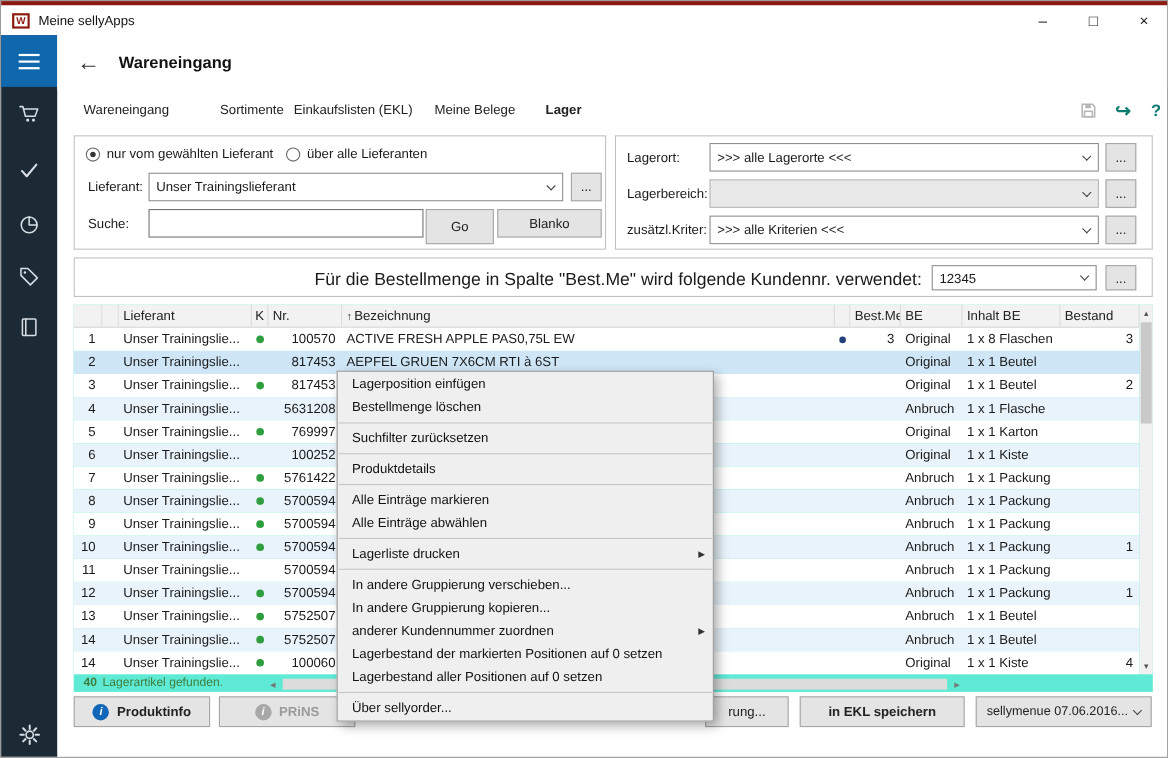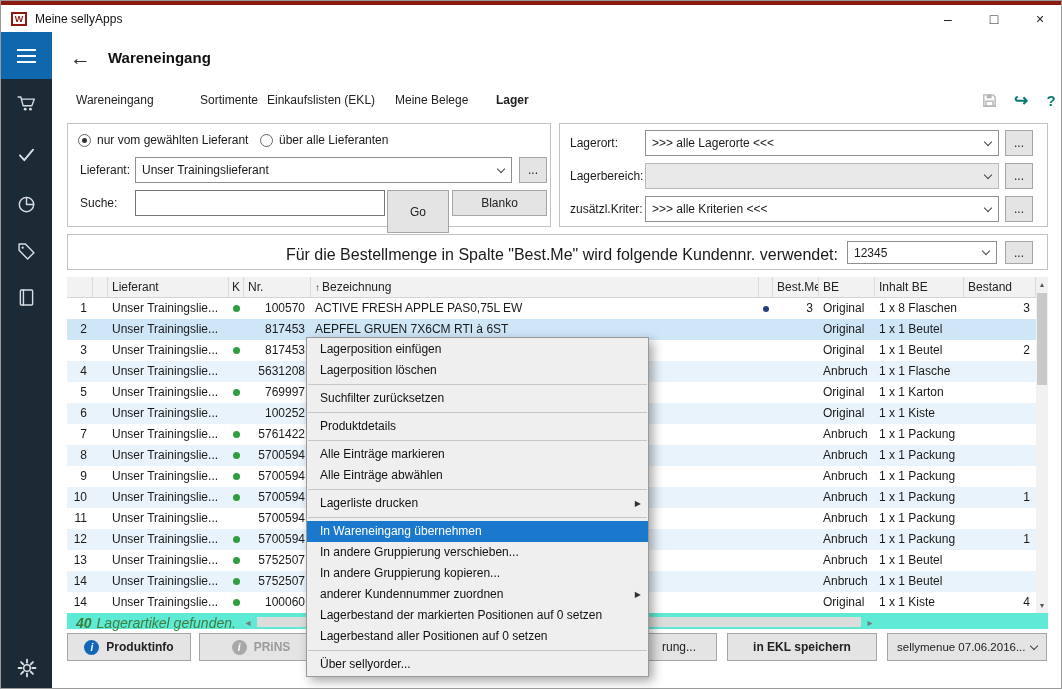--- a/index.html
+++ b/index.html
@@ -69,21 +69,21 @@
   .c-nr{width:67px} .c-bez{width:448px} .c-dot{width:14px; padding-left:0;}
   .c-bestme{width:46px} .c-be{width:56px} .c-inhalt{width:89px} .c-bestand{width:72px; padding-right:8px;}
   .gdot { display:inline-block; width:7px; height:7px; border-radius:50%; background:#2f9e3f; margin:7px 0 0 4px; }
   .bdot { display:inline-block; width:6px; height:6px; border-radius:50%; background:#23407c; margin:8px 0 0 4px; }
   .sort { font-size:10px; margin-right:2px; color:#333; }
   #vscroll { position:absolute; left:969px; top:0; width:12px; height:336px; background:#f1f1f1; }
   .varrow { position:absolute; left:0; width:12px; height:15px; display:flex; align-items:center; justify-content:center; font-size:8px; color:#555; }
   #vthumb { position:absolute; left:1px; top:16px; width:10px; height:92px; background:#c9c9c9; }
   .harrow { position:absolute; width:14px; height:14px; display:flex; align-items:center; justify-content:center; font-size:10px; color:#777; }
   #hthumb { position:absolute; left:190px; top:340px; width:604px; height:10px; background:#dcdcdc; }
-  #table-footer { position:absolute; left:9px; top:338px; font-size:14px; color:#3e7d3e; white-space:nowrap;font-style:italic; }
+  #table-footer { position:absolute; left:9px; top:338px; font-size:11px; color:#3e7d3e; white-space:nowrap; }
   #table-footer .cnt { font-weight:bold; margin-right:5px; }
 
   
   .bbtn { position:absolute; top:632px; height:28px; border:1px solid #a6a6a6; background:#e4e4e4; display:flex; align-items:center; justify-content:center; font-size:12px; color:#222; }
   #btn-produktinfo { left:66px; width:124px; font-weight:bold; gap:7px; }
   #btn-prins { left:198px; width:124px; color:#9b9b9b; font-weight:bold; gap:7px; }
   #btn-partial { left:640px; width:76px; }
   #btn-ekl { left:726px; width:150px; font-weight:bold; }
   #btn-selly { left:886px; width:160px; font-size:11.5px; justify-content:space-between; padding:0 9px; }
   .info-circle { width:15px; height:15px; border-radius:50%; background:#1266b8; color:#fff; font-size:10px; font-weight:bold; font-style:italic; display:flex; align-items:center; justify-content:center; }
@@ -196,21 +196,21 @@
     <span class="flabel" style="left:12px; top:39px">Lieferant:</span>
     <div class="combo" style="left:67px; top:33px; width:377px">
       <span class="val">Unser Trainingslieferant</span>
       <span class="arrow-box">
           <span class="chev"></span>
         </span>
     </div>
     <div class="btn more-btn" style="left:451px; top:33px">...</div>
     <span class="flabel" style="left:12px; top:72px">Suche:</span>
     <input class="text-input" style="left: 67px; top: 66px; width: 250px;" value="">
-    <div class="btn" style="position:absolute; left:319px; top:66px; width:62px; height:43px">Go</div>
+    <div class="btn" style="position:absolute; left:319px; top:66px; width:62px; height:32px">Go</div>
     <div class="btn" style="position:absolute; left:384px; top:66px; width:95px; height:26px">Blanko</div>
   </div>
 
   <div id="storage-panel" class="panel">
     <span class="flabel" style="left:10px; top:12px">Lagerort:</span>
     <div class="combo" style="left:85px; top:6px; width:354px">
       <span class="val">&gt;&gt;&gt; alle Lagerorte &lt;&lt;&lt;</span>
       <span class="arrow-box">
           <span class="chev"></span>
         </span>
@@ -483,32 +483,31 @@
   <div class="bbtn" id="btn-ekl">
     <span>in EKL speichern</span>
   </div>
   <div class="bbtn" id="btn-selly">
     <span>sellymenue 07.06.2016...</span>
     <span class="chev"></span>
   </div>
 
   <div id="ctx">
       <div class="ctx-item"><span>Lagerposition einfügen</span></div>
-      <div class="ctx-item"><span>Lagerposition löschen</span></div>
+      <div class="ctx-item"><span>Bestellmenge löschen</span></div>
       <div class="ctx-sep"></div>
       <div class="ctx-item"><span>Suchfilter zurücksetzen</span></div>
       <div class="ctx-sep"></div>
       <div class="ctx-item"><span>Produktdetails</span></div>
       <div class="ctx-sep"></div>
       <div class="ctx-item"><span>Alle Einträge markieren</span></div>
       <div class="ctx-item"><span>Alle Einträge abwählen</span></div>
       <div class="ctx-sep"></div>
       <div class="ctx-item"><span>Lagerliste drucken</span><span class="sub">▶</span></div>
       <div class="ctx-sep"></div>
-      <div class="ctx-item hl"><span>In Wareneingang übernehmen</span></div>
       <div class="ctx-item"><span>In andere Gruppierung verschieben...</span></div>
       <div class="ctx-item"><span>In andere Gruppierung kopieren...</span></div>
       <div class="ctx-item"><span>anderer Kundennummer zuordnen</span><span class="sub">▶</span></div>
       <div class="ctx-item"><span>Lagerbestand der markierten Positionen auf 0 setzen</span></div>
       <div class="ctx-item"><span>Lagerbestand aller Positionen auf 0 setzen</span></div>
       <div class="ctx-sep"></div>
       <div class="ctx-item"><span>Über sellyorder...</span></div>
     </div>
 
 </div>

